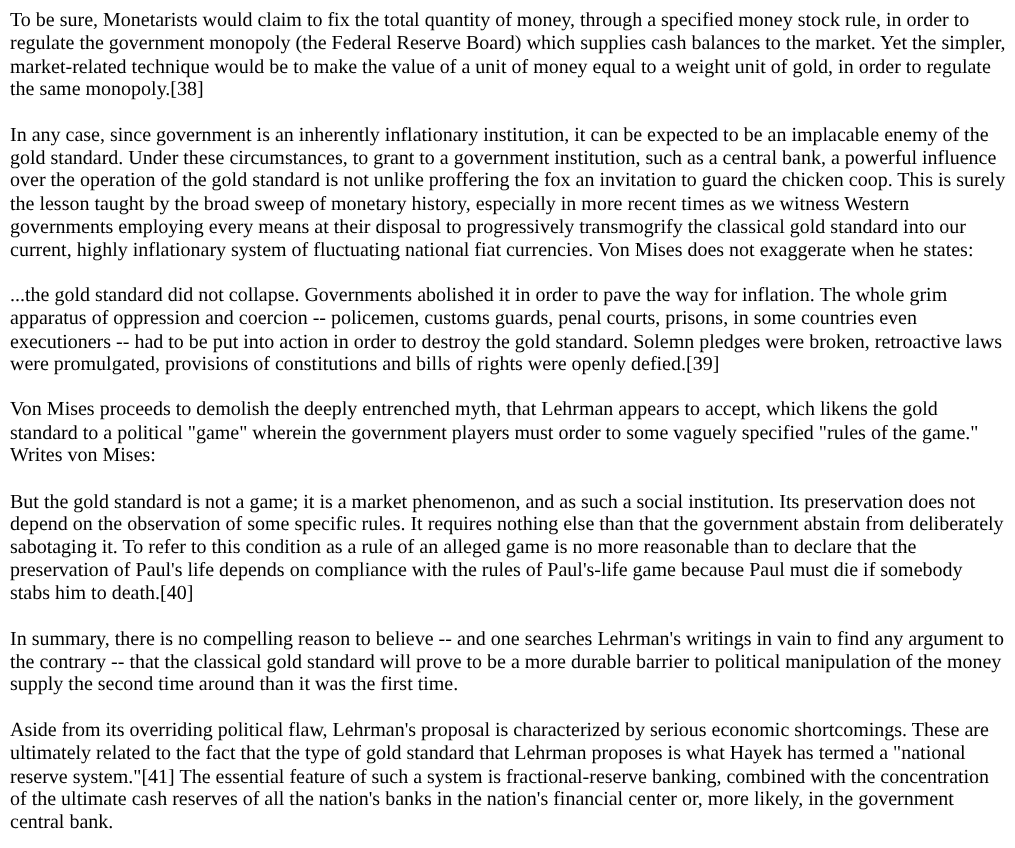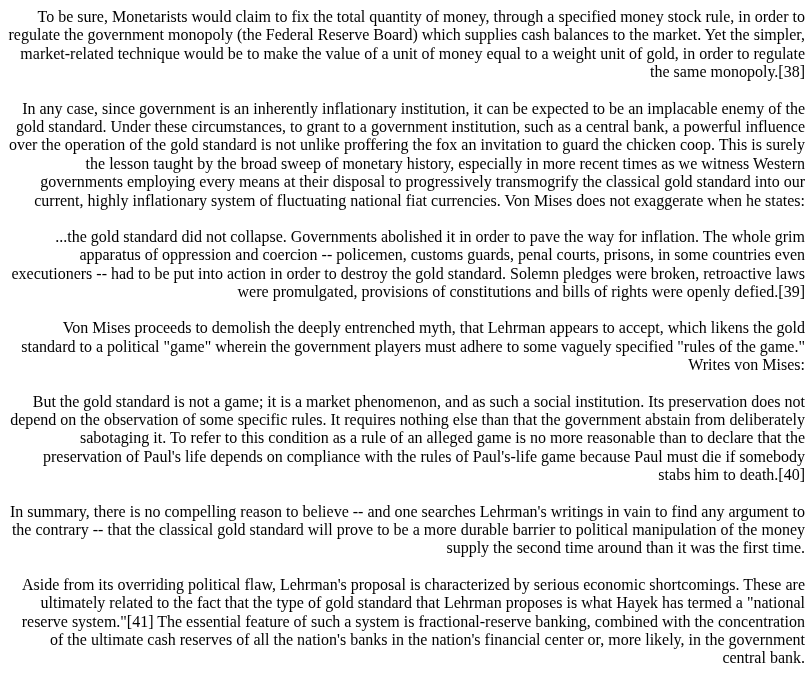--- a/index.html
+++ b/index.html
@@ -13,34 +13,34 @@
     overflow: hidden;
   }
   .doc {
     box-sizing: border-box;
     width: 812px;
     padding: 8px 7px 8px 8px;
     font-family: "Liberation Serif", "DejaVu Serif", serif;
     font-size: 16px;
     line-height: 1.15;
     color: #000000;
-    text-align: right;
+    text-align: left;
   }
   .doc p {
     margin: 0 0 18px 0;
     padding: 0;
   }
   .doc p:last-child {
     margin-bottom: 0;
   }
 </style>
 </head>
 <body>
 
 <div class="doc">
   <p>To be sure, Monetarists would claim to fix the total quantity of money, through a specified money stock rule, in order to regulate the government monopoly (the Federal Reserve Board) which supplies cash balances to the market. Yet the simpler, market-related technique would be to make the value of a unit of money equal to a weight unit of gold, in order to regulate the same monopoly.[38]</p>
   <p>In any case, since government is an inherently inflationary institution, it can be expected to be an implacable enemy of the gold standard. Under these circumstances, to grant to a government institution, such as a central bank, a powerful influence over the operation of the gold standard is not unlike proffering the fox an invitation to guard the chicken coop. This is surely the lesson taught by the broad sweep of monetary history, especially in more recent times as we witness Western governments employing every means at their disposal to progressively transmogrify the classical gold standard into our current, highly inflationary system of fluctuating national fiat currencies. Von Mises does not exaggerate when he states:</p>
   <p>...the gold standard did not collapse. Governments abolished it in order to pave the way for inflation. The whole grim apparatus of oppression and coercion -- policemen, customs guards, penal courts, prisons, in some countries even executioners -- had to be put into action in order to destroy the gold standard. Solemn pledges were broken, retroactive laws were promulgated, provisions of constitutions and bills of rights were openly defied.[39]</p>
-  <p>Von Mises proceeds to demolish the deeply entrenched myth, that Lehrman appears to accept, which likens the gold standard to a political "game" wherein the government players must adhere to some vaguely specified "rules of the game." Writes von Mises:</p>
+  <p>Von Mises proceeds to demolish the deeply entrenched myth, that Lehrman appears to accept, which likens the gold standard to a political "game" wherein the government players must order to some vaguely specified "rules of the game." Writes von Mises:</p>
   <p>But the gold standard is not a game; it is a market phenomenon, and as such a social institution. Its preservation does not depend on the observation of some specific rules. It requires nothing else than that the government abstain from deliberately sabotaging it. To refer to this condition as a rule of an alleged game is no more reasonable than to declare that the preservation of Paul's life depends on compliance with the rules of Paul's-life game because Paul must die if somebody stabs him to death.[40]</p>
   <p>In summary, there is no compelling reason to believe -- and one searches Lehrman's writings in vain to find any argument to the contrary -- that the classical gold standard will prove to be a more durable barrier to political manipulation of the money supply the second time around than it was the first time.</p>
   <p>Aside from its overriding political flaw, Lehrman's proposal is characterized by serious economic shortcomings. These are ultimately related to the fact that the type of gold standard that Lehrman proposes is what Hayek has termed a "national reserve system."[41] The essential feature of such a system is fractional-reserve banking, combined with the concentration of the ultimate cash reserves of all the nation's banks in the nation's financial center or, more likely, in the government central bank.</p>
 </div>
 
 </body></html>

